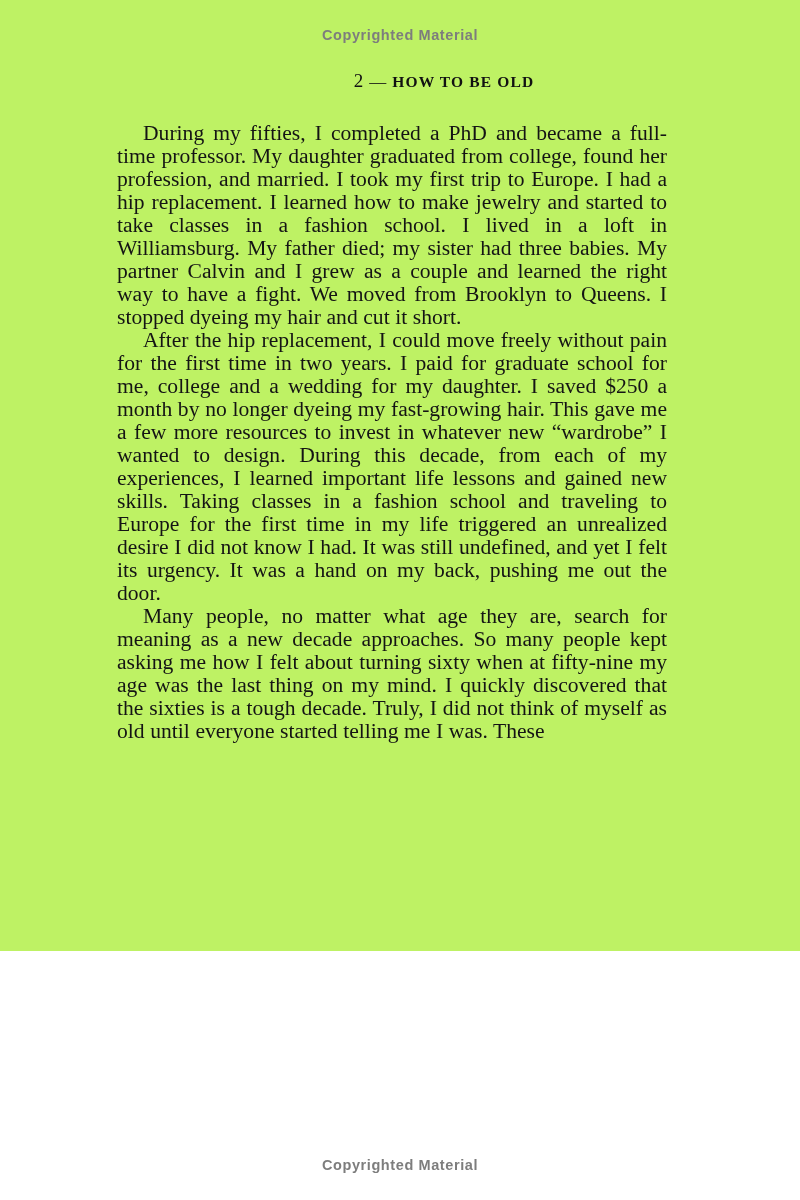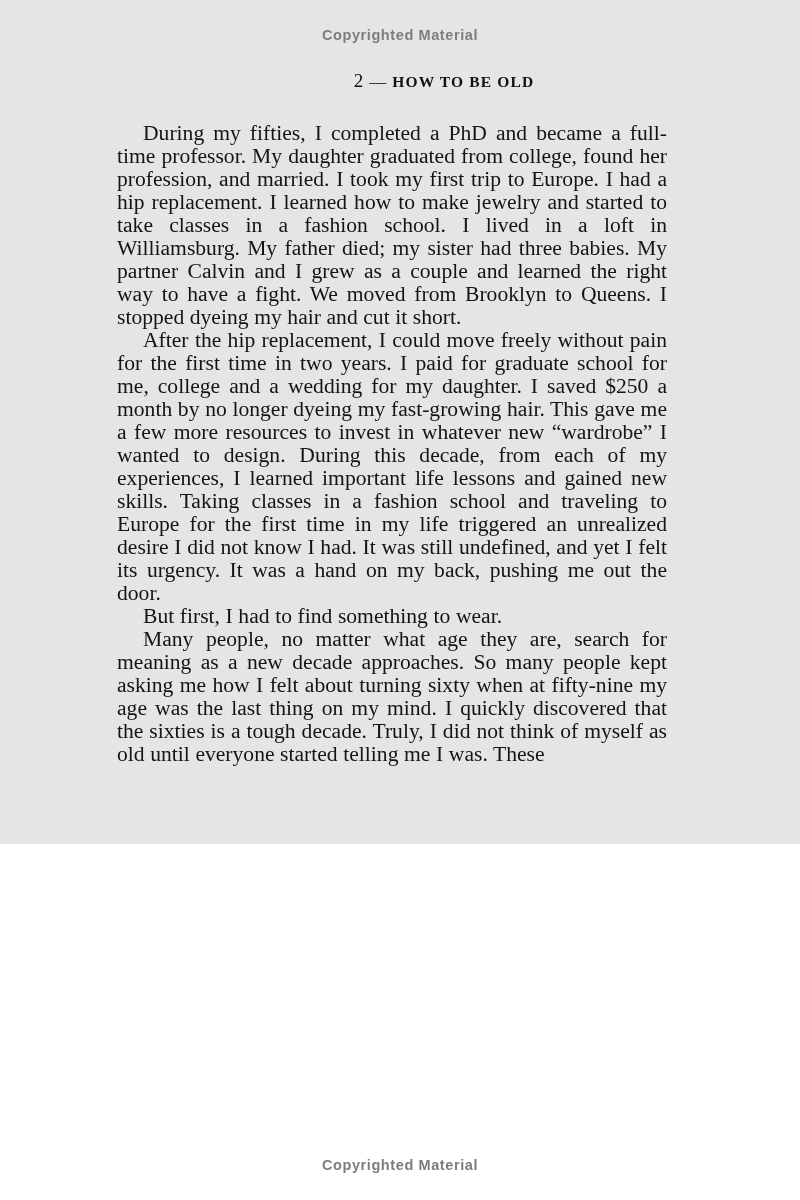--- a/index.html
+++ b/index.html
@@ -14,23 +14,23 @@
     height: 1200px;
     overflow: hidden;
     font-family: "Liberation Serif", "DejaVu Serif", serif;
     color: #111111;
     -webkit-font-smoothing: antialiased;
   }
 
   .page {
     position: relative;
     width: 800px;
-    height: 844px;
+    height: 951px;
     box-sizing: border-box;
-    background: #e5e5e5;
+    background: #bef264;
   }
 
   
   .watermark {
     position: absolute;
     left: 0;
     width: 800px;
     text-align: center;
     font-family: "Liberation Sans", "DejaVu Sans", sans-serif;
     font-size: 14.5px;
@@ -109,19 +109,18 @@
 
   <div class="watermark watermark-top">Copyrighted Material</div>
 
   <div class="running-head">
     <span class="folio">2</span><span class="dash">—</span><span class="chapter-title">HOW TO BE OLD</span>
   </div>
 
   <div class="text-block">
     <p>During my fifties, I completed a PhD and became a full-time professor. My daughter graduated from college, found her profession, and married. I took my first trip to Europe. I had a hip replacement. I learned how to make jewelry and started to take classes in a fashion school. I lived in a loft in Williamsburg. My father died; my sister had three ba­bies. My partner Calvin and I grew as a couple and learned the right way to have a fight. We moved from Brooklyn to Queens. I stopped dyeing my hair and cut it short.</p>
     <p>After the hip replacement, I could move freely without pain for the first time in two years. I paid for graduate school for me, college and a wedding for my daughter. I saved $250 a month by no longer dyeing my fast-growing hair. This gave me a few more resources to invest in whatever new “ward­robe” I wanted to design. During this decade, from each of my experiences, I learned important life lessons and gained new skills. Taking classes in a fashion school and traveling to Europe for the first time in my life triggered an unrealized desire I did not know I had. It was still undefined, and yet I felt its urgency. It was a hand on my back, pushing me out the door.</p>
-    <p>But first, I had to find something to wear.</p>
     <p>Many people, no matter what age they are, search for meaning as a new decade approaches. So many people kept asking me how I felt about turning sixty when at fifty-nine my age was the last thing on my mind. I quickly discovered that the sixties is a tough decade. Truly, I did not think of myself as old until everyone started telling me I was. These</p>
   </div>
 
   <div class="watermark watermark-bottom">Copyrighted Material</div>
 
 </div>
 
 </body></html>

